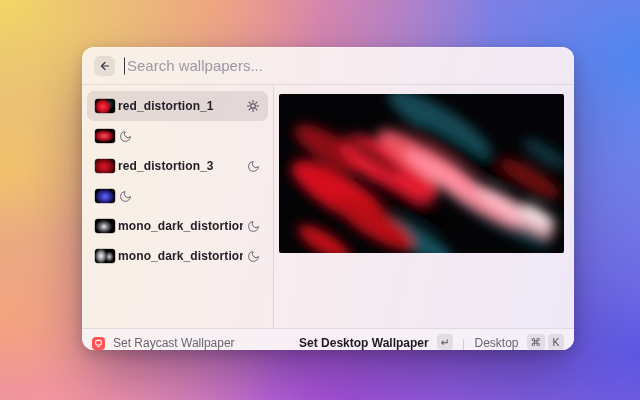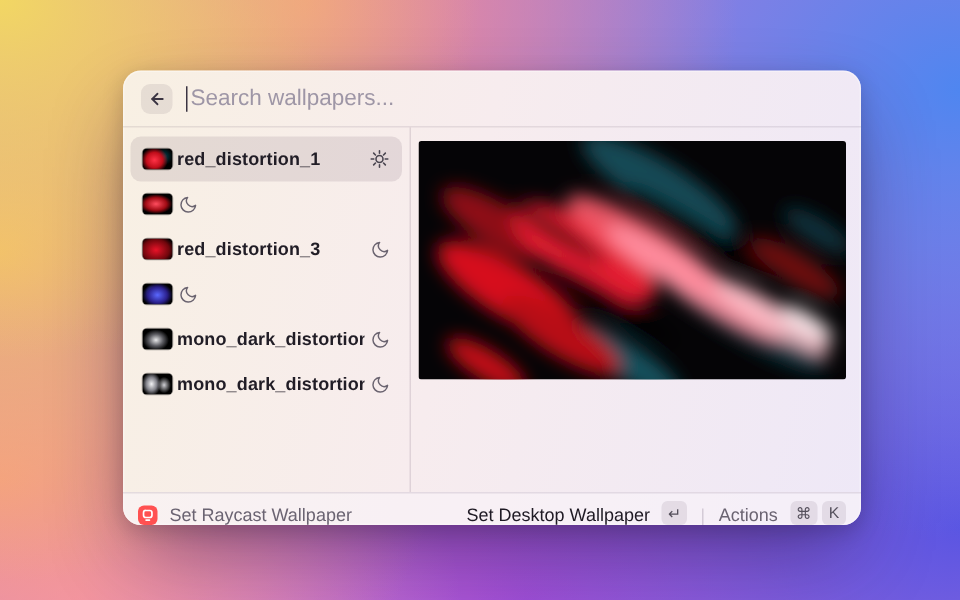--- a/index.html
+++ b/index.html
@@ -58,21 +58,21 @@
   
   .preview-panel{flex:1;min-width:0;padding:9px 10px 0 5px}
   .preview-img{width:100%;height:159px;border-radius:2px;display:block}
   
   .footer{height:22px;flex:none;display:flex;align-items:flex-end;padding:0 10px;gap:8px;
     border-top:1px solid rgba(60,40,70,.11);background:rgba(250,244,249,.55);font-size:12px}
   .raycast-icon{width:13px;height:13px;flex:none;border-radius:4px;background:var(--raycast-red);
     display:flex;align-items:center;justify-content:center}
   .footer-app-label{color:#6b6472}
   .footer-spacer{flex:1}
-  .primary-label{font-weight:400;color:#1f1a24}
+  .primary-label{font-weight:700;color:#1f1a24}
   .key-badge{background:rgba(70,50,80,.10);color:#55505c;border-radius:4px;font-size:10.5px;
     min-width:16px;height:16px;padding:0 4px;display:flex;align-items:center;justify-content:center}
   .footer-divider{width:1px;height:11px;background:rgba(60,40,70,.18);margin:0 2px}
   .actions-label{color:#6b6472}
   .key-group{display:flex;gap:3px;align-items:center}
 </style>
 </head>
 <body>
 
 <div class="window">
@@ -185,20 +185,20 @@
       <svg width="9" height="9" viewBox="0 0 24 24" fill="none" stroke="#ffffff" stroke-width="3" stroke-linecap="round">
         <rect x="4.5" y="3.5" width="15" height="12.5" rx="4"></rect>
           <path d="M9 20.5h6"></path>
       </svg>
     </span>
     <span class="footer-app-label">Set Raycast Wallpaper</span>
     <span class="footer-spacer"></span>
     <span class="primary-label">Set Desktop Wallpaper</span>
     <span class="key-badge">↵</span>
     <span class="footer-divider"></span>
-    <span class="actions-label">Actions</span>
+    <span class="actions-label">Desktop</span>
     <span class="key-group">
       <span class="key-badge">⌘</span>
       <span class="key-badge">K</span>
     </span>
   </div>
 
 </div>
 
 </body></html>

